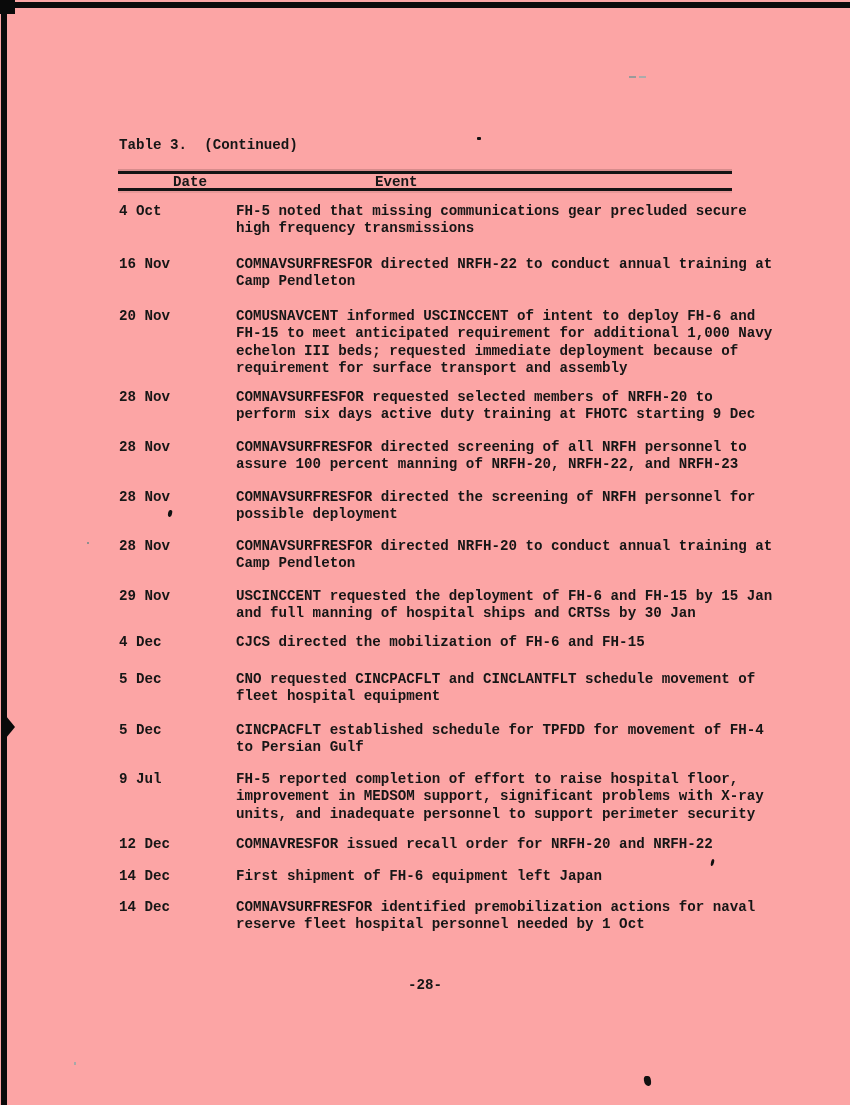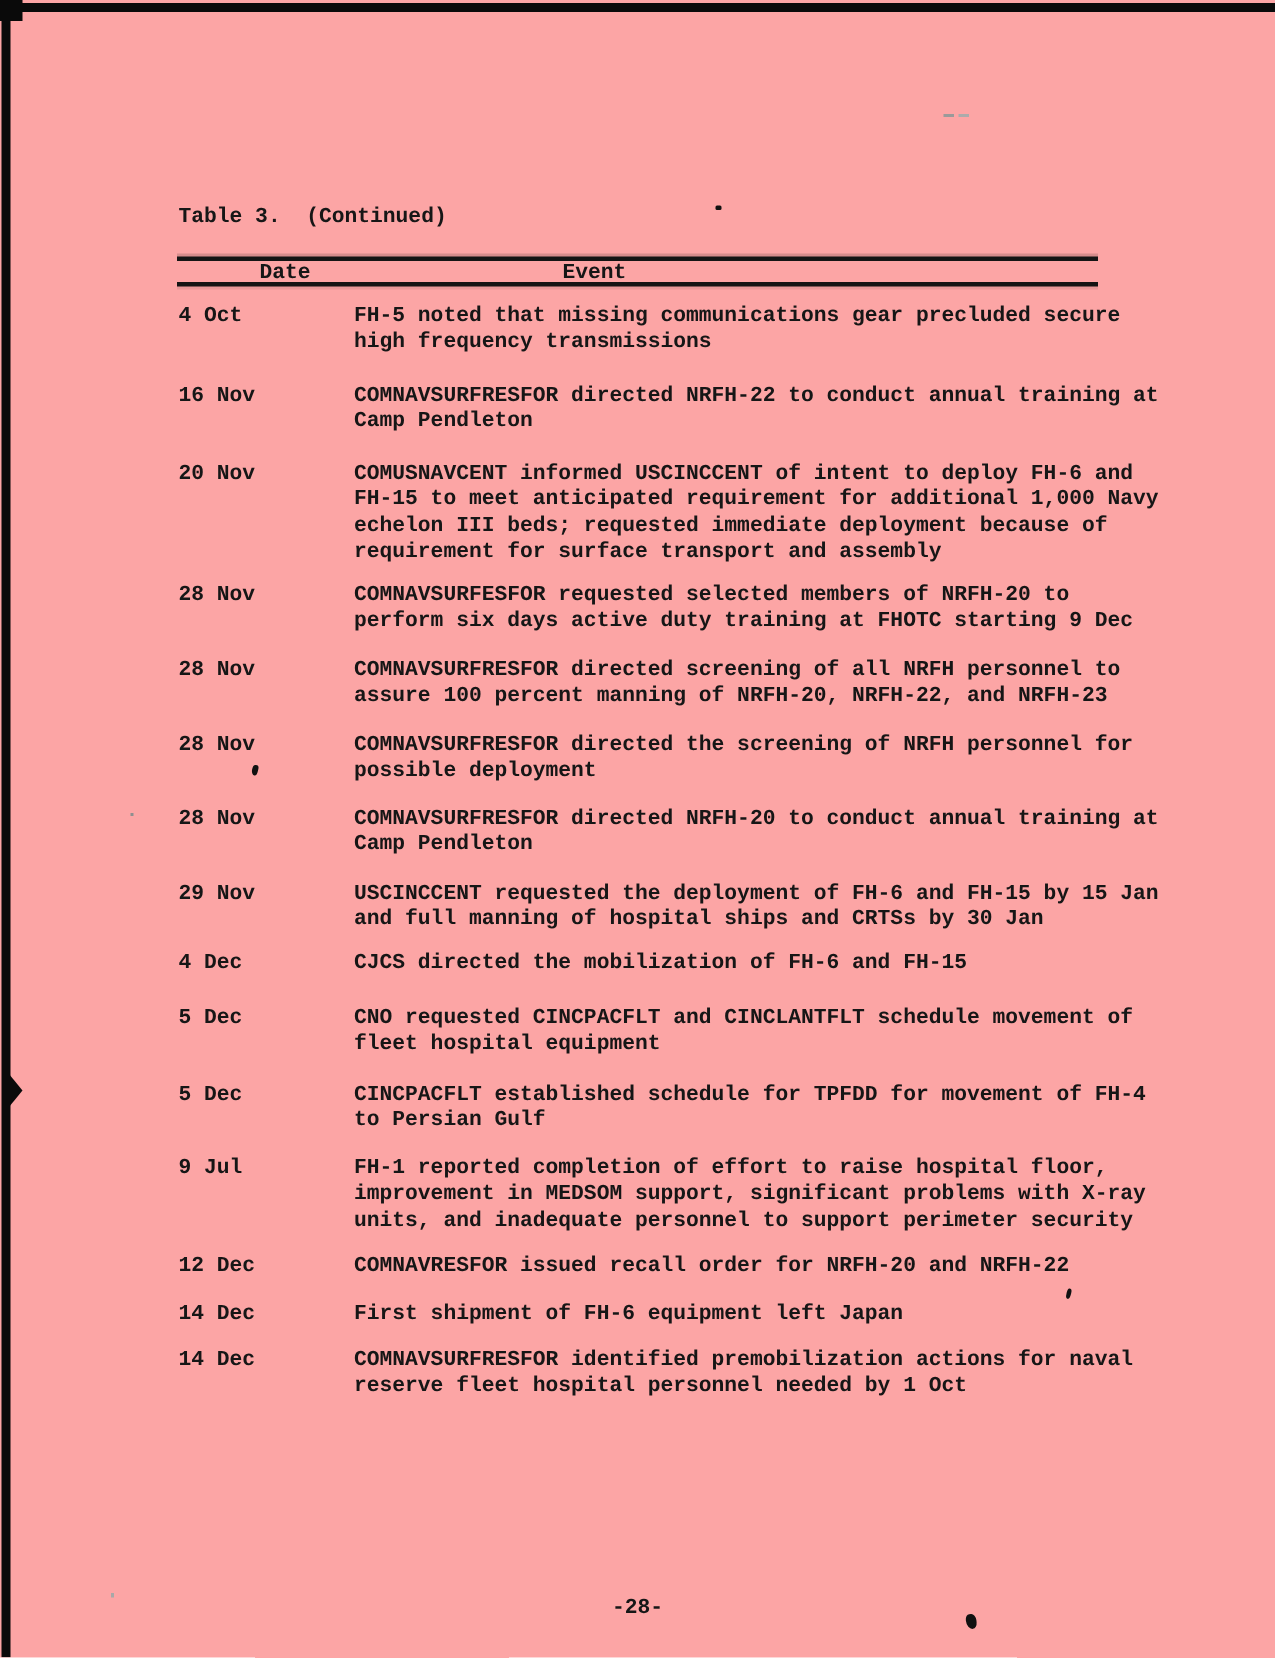--- a/index.html
+++ b/index.html
@@ -28,21 +28,21 @@
   .table-label{position:absolute;left:119px;top:137px;white-space:pre;}
   .rule{position:absolute;left:118px;width:614px;background:#141414;}
   .rule-top{top:171px;height:3px;box-shadow:0 -2px 0 rgba(0,0,0,0.15);}
   .rule-bottom{top:188px;height:3px;box-shadow:0 2px 0 rgba(0,0,0,0.08);}
   .col-header{position:absolute;top:174px;white-space:pre;}
   .date-header{left:129px;margin-left:44px;}
   .event-header{left:375px;}
   .row{position:absolute;left:0;width:850px;}
   .date-cell{position:absolute;left:119px;width:50px;text-align:left;white-space:pre;}
   .event-cell{position:absolute;left:192px;width:560px;white-space:pre;margin-left:44px;}
-  .footer{position:absolute;left:0;top:1064px;width:850px;text-align:center;white-space:pre;}
+  .footer{position:absolute;left:0;top:977px;width:850px;text-align:center;white-space:pre;}
   
   .artifact{position:absolute;background:#111;}
   .a-dot1{left:477px;top:137px;width:4px;height:3px;border-radius:1px;}
   .a-dash1{left:629px;top:76px;width:7px;height:2px;background:#9a9a9a;}
   .a-dash2{left:639px;top:76px;width:7px;height:2px;background:#ababab;}
   .a-comma1{left:168px;top:510px;width:4px;height:7px;border-radius:60% 40% 60% 70%;transform:rotate(12deg);}
   .a-tick1{left:711px;top:859px;width:3px;height:7px;border-radius:50% 50% 60% 60%;transform:rotate(14deg);}
   .a-dotg1{left:87px;top:542px;width:2px;height:2px;background:#8f8f8f;}
   .a-dotg2{left:74px;top:1062px;width:2px;height:3px;background:#a8a8a8;}
   .a-blob1{left:644px;top:1076px;width:7px;height:10px;border-radius:45% 55% 50% 70%;transform:rotate(-6deg);}
@@ -116,21 +116,21 @@
         <span class="event-cell">CNO requested CINCPACFLT and CINCLANTFLT schedule movement of
 fleet hospital equipment</span>
       </div>
       <div class="row" style="top: 722px;">
         <span class="date-cell">5 Dec</span>
         <span class="event-cell">CINCPACFLT established schedule for TPFDD for movement of FH-4
 to Persian Gulf</span>
       </div>
       <div class="row" style="top: 771px;">
         <span class="date-cell">9 Jul</span>
-        <span class="event-cell">FH-1 reported completion of effort to raise hospital floor,
+        <span class="event-cell">FH-5 reported completion of effort to raise hospital floor,
 improvement in MEDSOM support, significant problems with X-ray
 units, and inadequate personnel to support perimeter security</span>
       </div>
       <div class="row" style="top: 836px;">
         <span class="date-cell">12 Dec</span>
         <span class="event-cell">COMNAVRESFOR issued recall order for NRFH-20 and NRFH-22</span>
       </div>
       <div class="row" style="top: 868px;">
         <span class="date-cell">14 Dec</span>
         <span class="event-cell">First shipment of FH-6 equipment left Japan</span>

